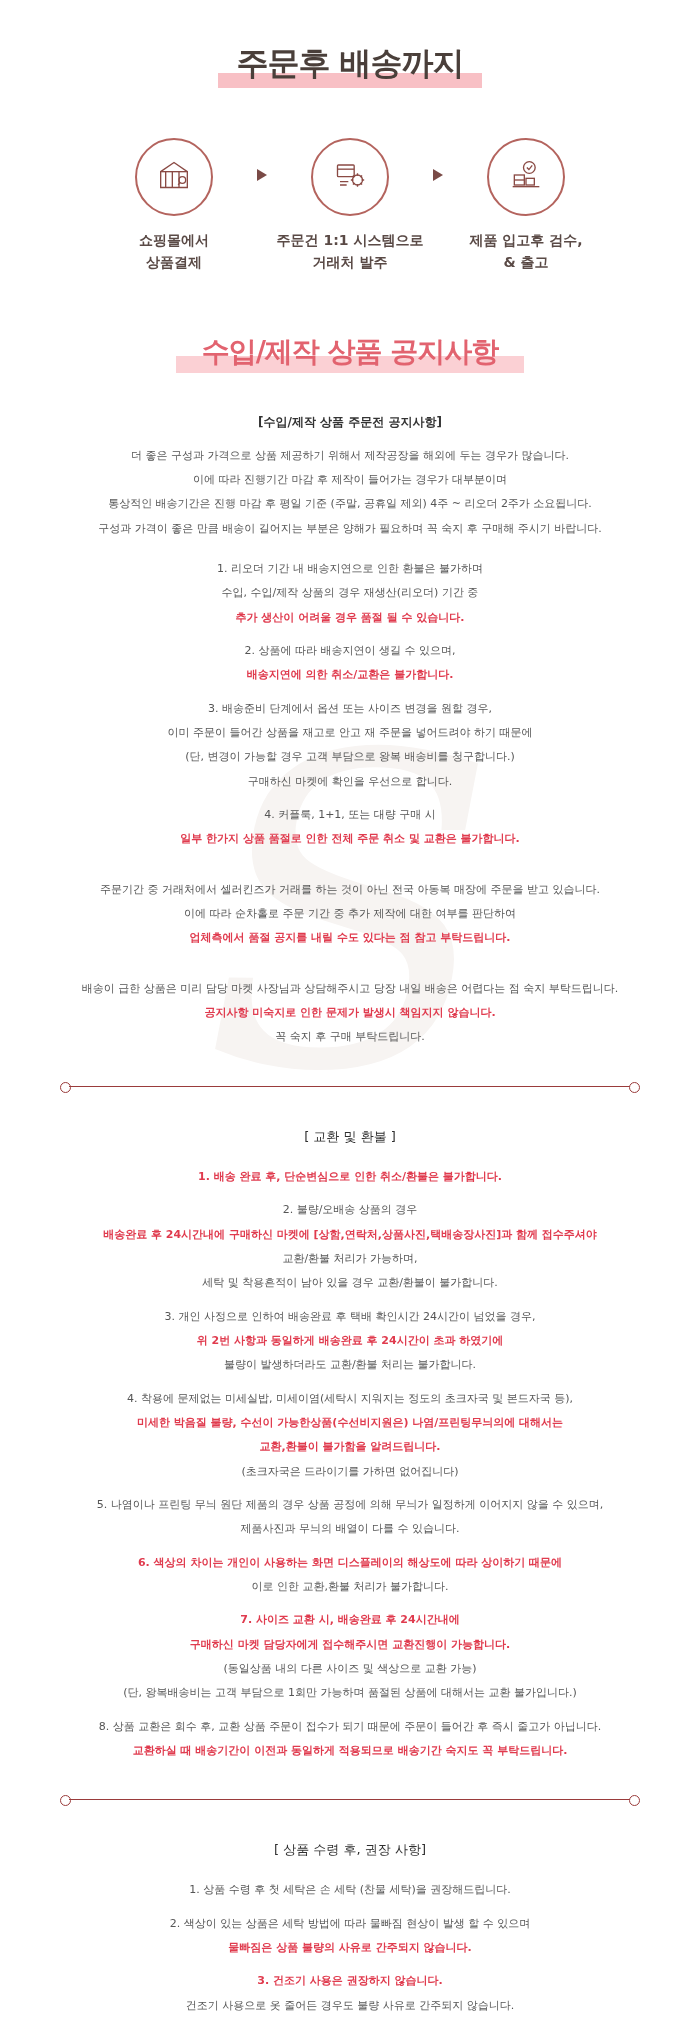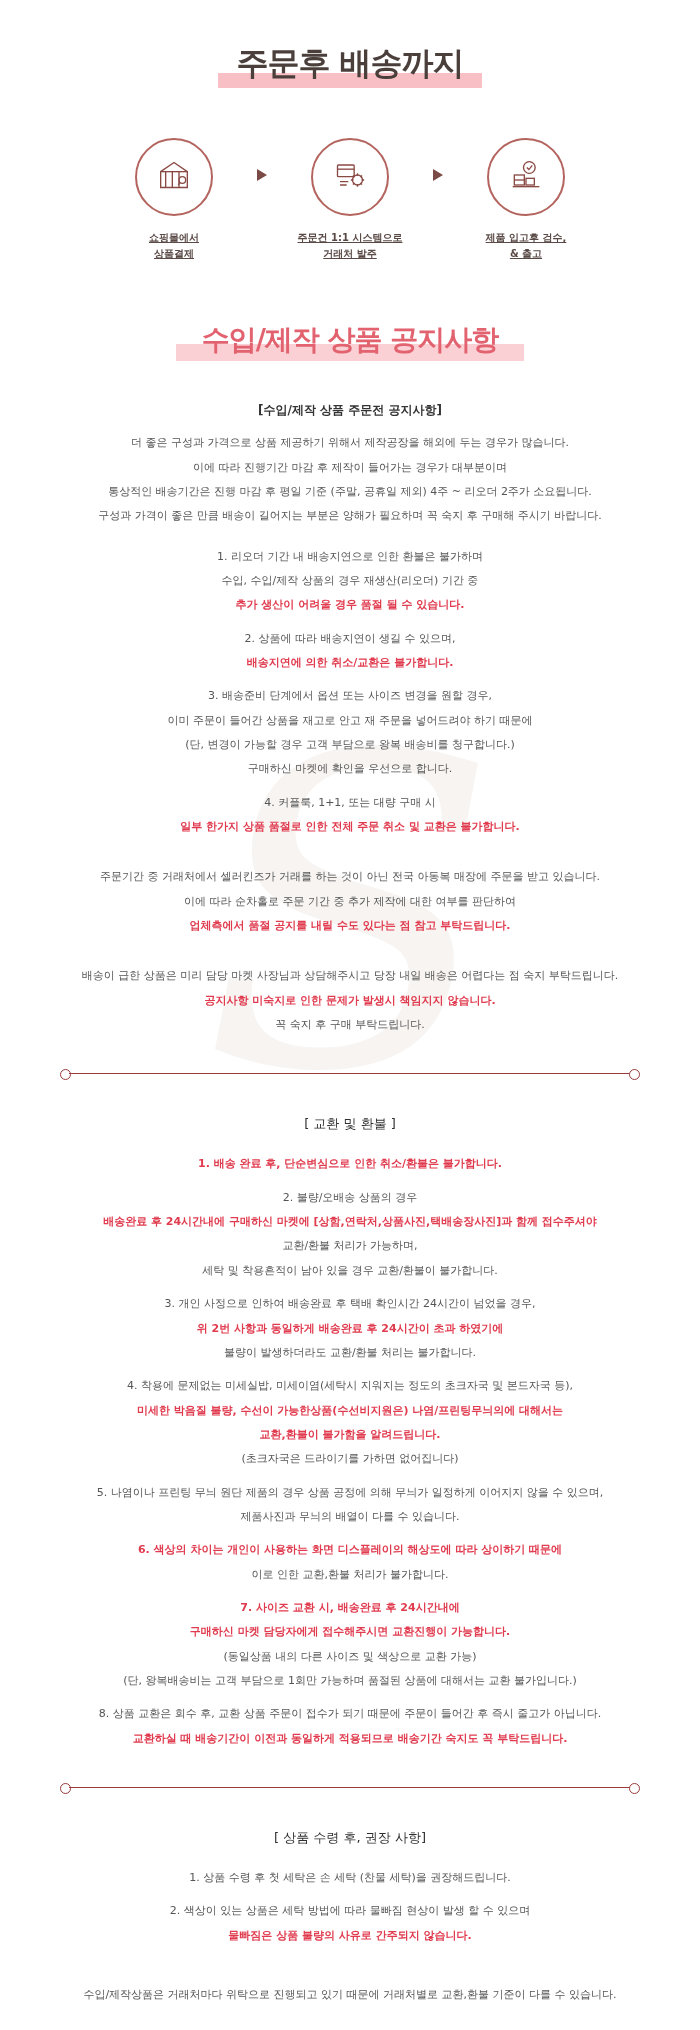--- a/index.html
+++ b/index.html
@@ -73,25 +73,24 @@
   .circle{
     width:74px;height:74px;
     border:2px solid #b4645e;
     border-radius:50%;
     margin:0 auto;
     display:flex;align-items:center;justify-content:center;
     background:#fff;
   }
   .step-label{
     margin-top:14px;
-    font-size:10px;
+    font-size:14px;
     line-height:1.55;
     color:#5a4a46;
     font-weight:bold;
-    text-decoration:underline;
   }
   .arrow{
     width:26px;
     display:flex;
     align-items:center;
     justify-content:center;
     padding-top:30px;
     color:#7a5550;
   }
 
@@ -381,19 +380,23 @@
 
       <div>
         <div class="para">1. 상품 수령 후 첫 세탁은 손 세탁 (찬물 세탁)을 권장해드립니다.</div>
       </div>
       <div class="gap-sm"></div>
       <div>
         <div class="para">2. 색상이 있는 상품은 세탁 방법에 따라 물빠짐 현상이 발생 할 수 있으며</div>
         <div class="para red">물빠짐은 상품 불량의 사유로 간주되지 않습니다.</div>
       </div>
       <div class="gap-sm"></div>
+      <div>
+        <div class="para red">3. 건조기 사용은 권장하지 않습니다.</div>
+        <div class="para">건조기 사용으로 옷 줄어든 경우도 불량 사유로 간주되지 않습니다.</div>
+      </div>
 
       <div class="gap-lg"></div>
       <div class="para">수입/제작상품은 거래처마다 위탁으로 진행되고 있기 때문에 거래처별로 교환,환불 기준이 다를 수 있습니다.</div>
     </div>
 
   </div>
 </div>
 
 </body></html>

